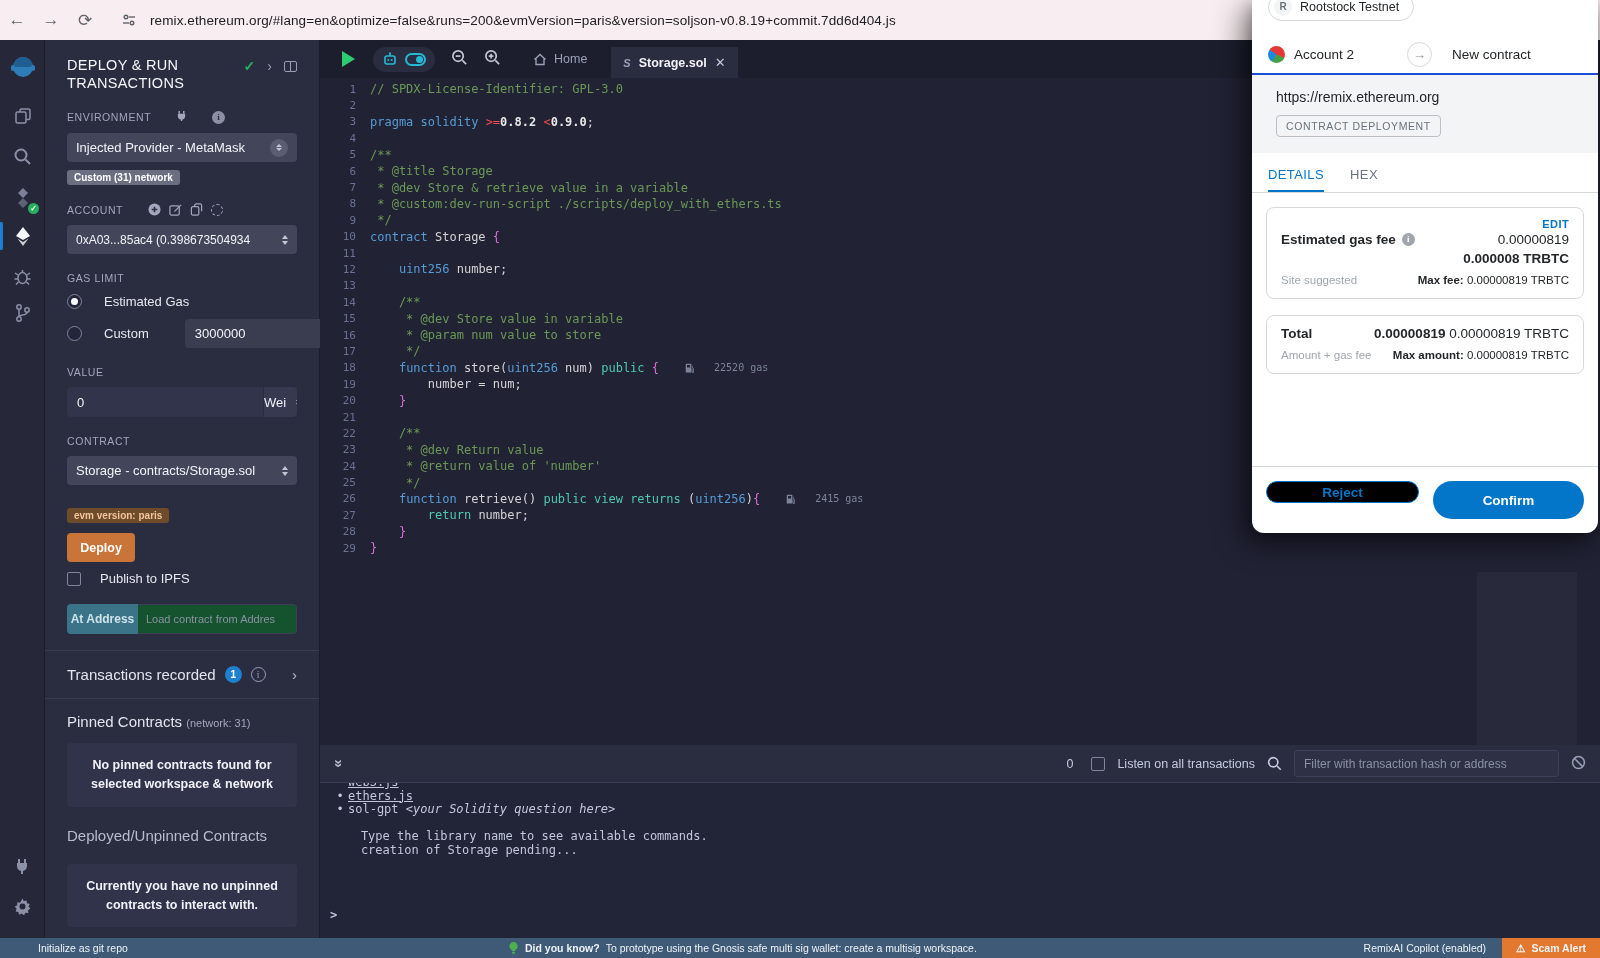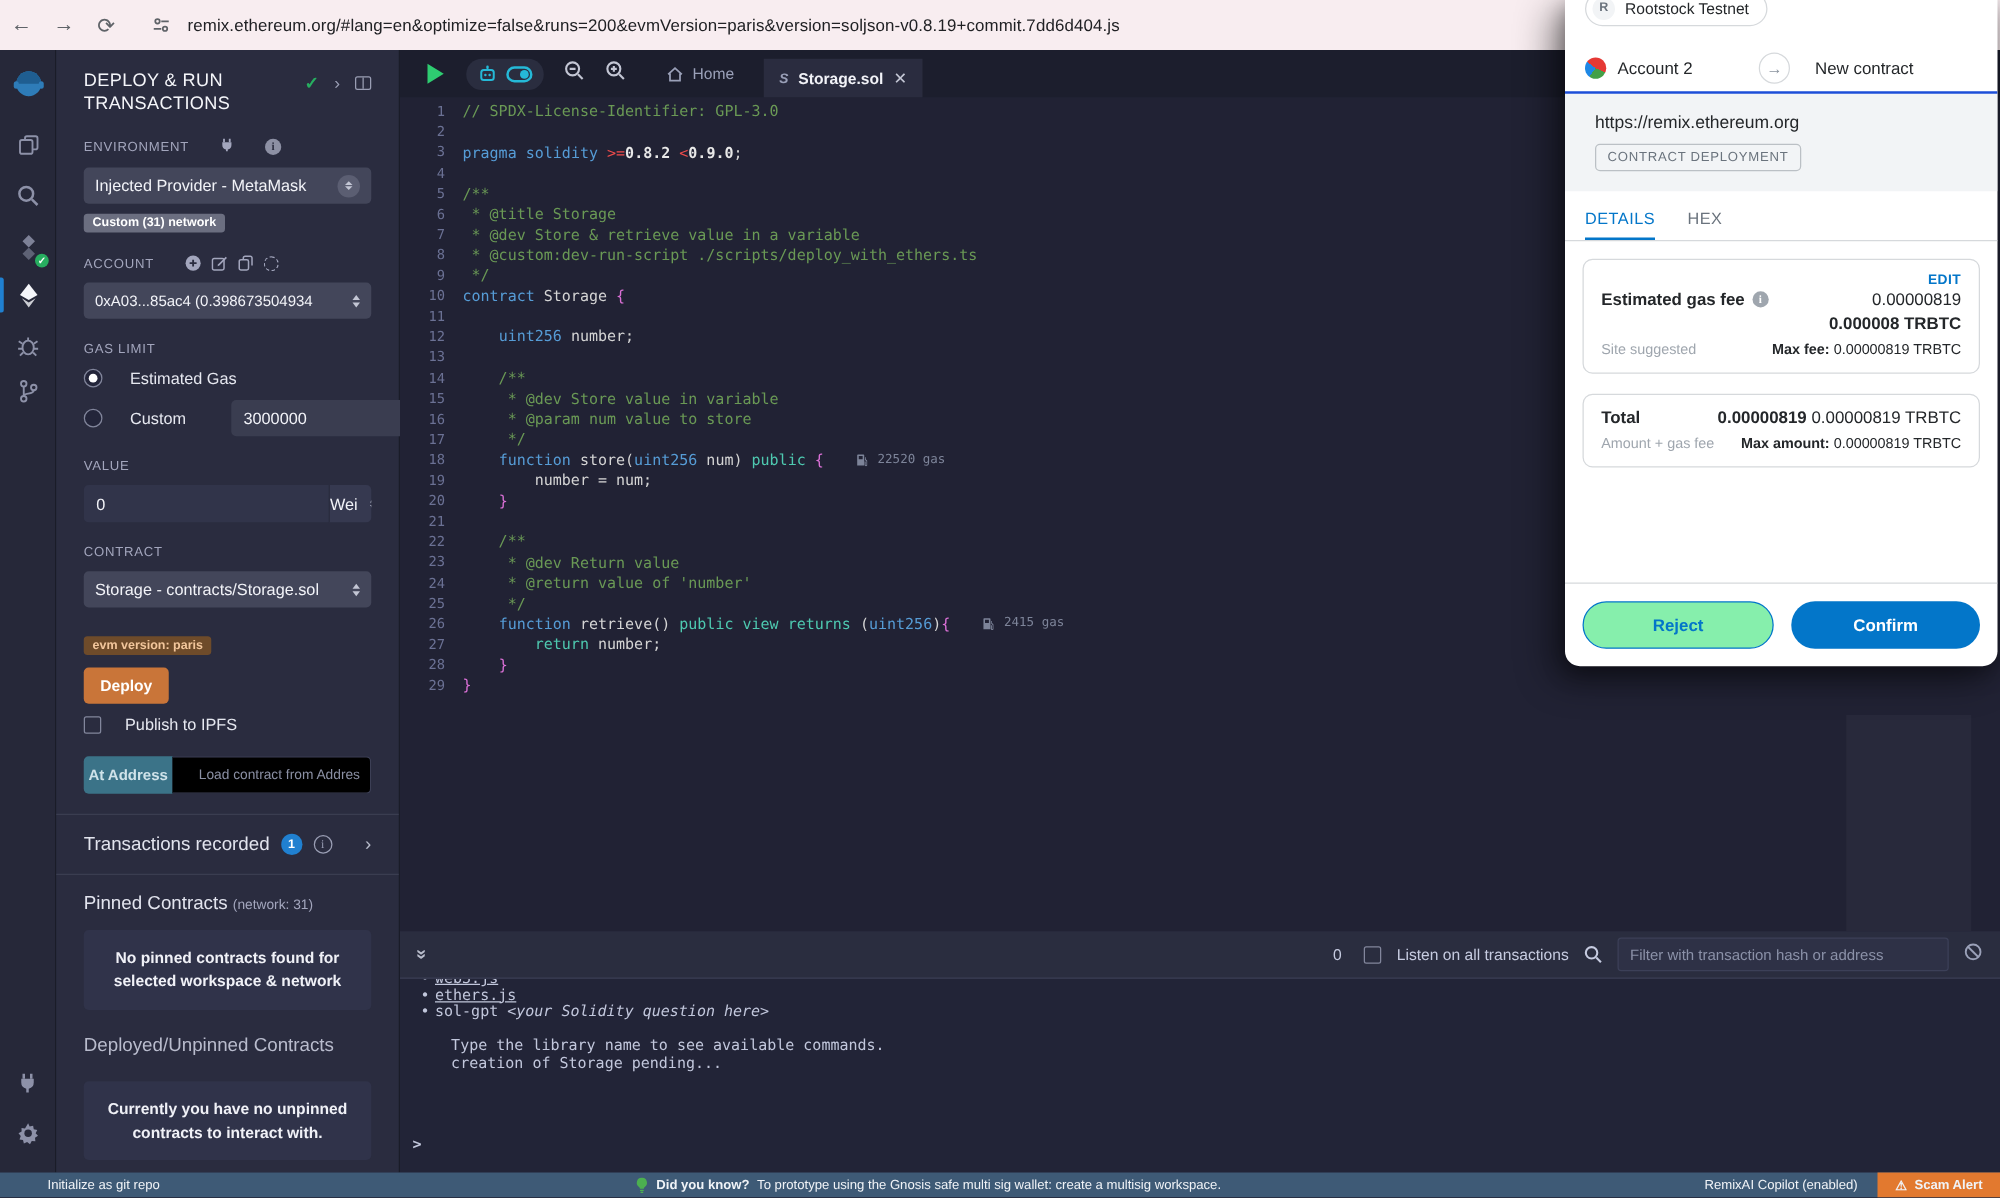--- a/index.html
+++ b/index.html
@@ -59,21 +59,21 @@
   .value-input { flex:1; background:#31344a; border:none; color:#f2f3f8; font-size:13px; padding:0 10px; font-family:"Liberation Sans",sans-serif; }
   .unit-box { width:62px; background:#363950; border-left:1px solid #2a2c3f; display:flex; align-items:center; justify-content:center; gap:4px; font-size:13px; color:#f2f3f8; cursor:pointer; }
 
   .evm-badge { display:inline-block; margin-top:23px; background:#6e4b2a; color:#f2c69c; font-size:10px; font-weight:bold; padding:2px 7px; border-radius:3px; }
   .deploy-btn { display:block; margin-top:10px; width:68px; height:29px; background:#c97539; border:none; border-radius:4px; color:#fff; font-size:12.5px; font-weight:bold; cursor:pointer; font-family:"Liberation Sans",sans-serif; }
   .chk-row { display:flex; align-items:center; gap:19px; margin-top:9px; font-size:13px; color:#e6e8f0; }
   .chk { width:14px; height:14px; border:1px solid #82869c; border-radius:2px; background:transparent; cursor:pointer; }
 
   .ataddr-row { display:flex; margin-top:18px; height:30px; }
   .ataddr-btn { width:94px; background:#3b7388; border:none; border-radius:4px 0 0 4px; color:#cfe3ea; font-size:12px; font-weight:bold; cursor:pointer; font-family:"Liberation Sans",sans-serif; }
-  .ataddr-input { flex:1; background:#000000; border:1px solid #3c3f55; border-left:none; border-radius:0 4px 4px 0; color:#9aa0b4; font-size:11px; padding:0 8px; font-family:"Liberation Sans",sans-serif;text-align:right; }
+  .ataddr-input { flex:1; background:#14532d; border:1px solid #3c3f55; border-left:none; border-radius:0 4px 4px 0; color:#9aa0b4; font-size:11px; padding:0 8px; font-family:"Liberation Sans",sans-serif; }
   .ataddr-input::placeholder { color:#8b90a4; }
 
   .sp-divider { border-top:1px solid #3a3d50; margin-top:16px; }
   .txrec-row { display:flex; align-items:center; padding:15px 22px; gap:9px; }
   .txrec-label { font-size:15px; color:#e2e4ee; }
   .count-badge { width:17px; height:17px; border-radius:50%; background:#2080d0; color:#fff; font-size:10px; font-weight:bold; text-align:center; line-height:17px; }
   .info-outline { width:15px; height:15px; border:1px solid #9a9eb4; border-radius:50%; color:#9a9eb4; font-size:9.5px; text-align:center; line-height:14px; font-family:"Liberation Serif",serif; }
   .txrec-chev { margin-left:auto; color:#b9bdcc; font-size:15px; }
 
   .pin-title { font-size:15px; color:#e2e4ee; padding:14px 22px 0 22px; }
@@ -100,21 +100,21 @@
   .ln { width:50px; text-align:right; padding-right:14px; color:#6b7194; font-size:11px; flex:none; }
   .code { white-space:pre; font-size:12px; color:#d4d4d4; display:flex; align-items:center; }
   .code span { white-space:pre; }
   .tk-c { color:#6a9955; }
   .tk-k { color:#569cd6; }
   .tk-g { color:#4ec9b0; }
   .tk-o { color:#f14c4c; }
   .tk-p { color:#da70d6; }
   .tk-n { color:#e8e8e8; font-weight:bold; }
   .tk-w { color:#d4d4d4; }
-  .gas { display:inline-flex; align-items:center; gap:8px; margin-left:26px; color:#7d8499; font-size:10px; font-family:"DejaVu Sans Mono",monospace; }
+  .gas { display:inline-flex; align-items:center; gap:20px; margin-left:26px; color:#7d8499; font-size:10px; font-family:"DejaVu Sans Mono",monospace; }
   .scroll-band { position:absolute; right:23px; top:494px; width:100px; height:173px; background:rgba(255,255,255,0.035); }
 
   
   .term-toolbar { position:absolute; left:0; top:705px; width:1280px; height:38px; background:#2a2d3f; border-bottom:1px solid #3b3e54; display:flex; align-items:center; z-index:2; }
   .collapse-ic { color:#b9bdcc; font-size:15px; font-weight:bold; transform:rotate(-90deg); margin-left:12px; cursor:pointer; }
   .term-right { margin-left:auto; display:flex; align-items:center; gap:12px; padding-right:14px; }
   .term-count { color:#c6cbe0; font-size:12.5px; margin-right:6px; }
   .term-chk { width:14px; height:14px; border:1px solid #82869c; border-radius:2px; cursor:pointer; }
   .listen-lbl { color:#c6cbe0; font-size:12.5px; }
   .filter-input { width:265px; height:27px; background:#2e3146; border:1px solid #3c4058; border-radius:3px; color:#c6cbe0; font-size:12px; padding:0 9px; font-family:"Liberation Sans",sans-serif; }
@@ -163,21 +163,21 @@
   .gas-v2 { font-size:13.5px; font-weight:bold; margin-top:4px; }
   .gas-sub { display:flex; margin-top:8px; font-size:11.5px; }
   .sub-gray { color:#9fa6ae; }
   .sub-right { margin-left:auto; color:#24272a; }
   .sub-right b { font-weight:bold; }
   .total-row { display:flex; font-size:13.5px; align-items:baseline; }
   .total-lbl { font-weight:bold; }
   .total-val { margin-left:auto; }
   .total-val b { font-weight:bold; }
   .mm-footer { border-top:1px solid #d6d9dc; padding:14px; display:flex; gap:14px; }
-  .btn-reject { flex:1; height:38px; border:1px solid #0376c9; background:#86efac; color:#0376c9; border-radius:999px; font-size:13.5px; font-weight:bold; cursor:pointer; font-family:"Liberation Sans",sans-serif; }
+  .btn-reject { flex:1; height:22px; border:1px solid #0376c9; background:#000000; color:#0376c9; border-radius:999px; font-size:13.5px; font-weight:bold; cursor:pointer; font-family:"Liberation Sans",sans-serif; }
   .btn-confirm { flex:1; height:38px; border:none; background:#0376c9; color:#fff; border-radius:999px; font-size:13.5px; font-weight:bold; cursor:pointer; font-family:"Liberation Sans",sans-serif; }
 </style>
 </head>
 <body>
 
 <div class="browser-bar">
   <span class="bicon">←</span>
   <span class="bicon">→</span>
   <span class="bicon">⟳</span>
   <span class="site-chip">

